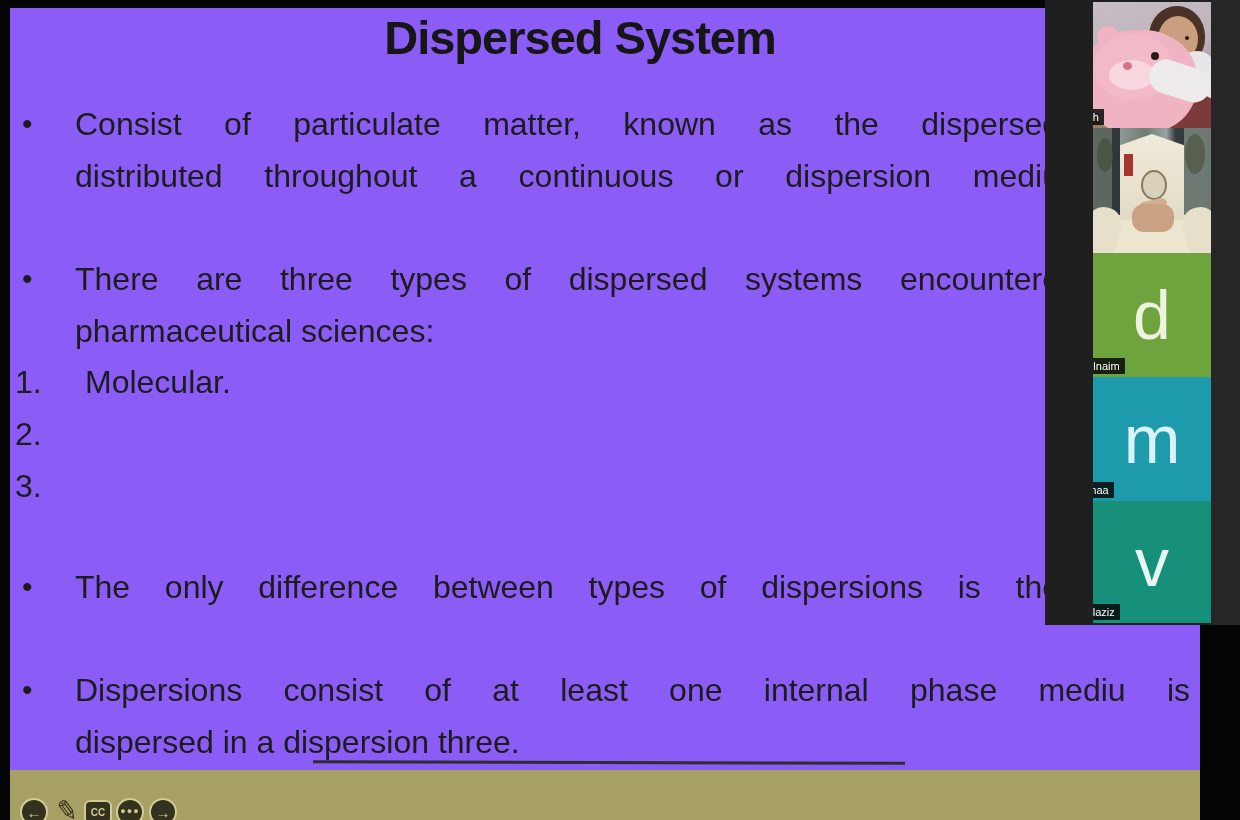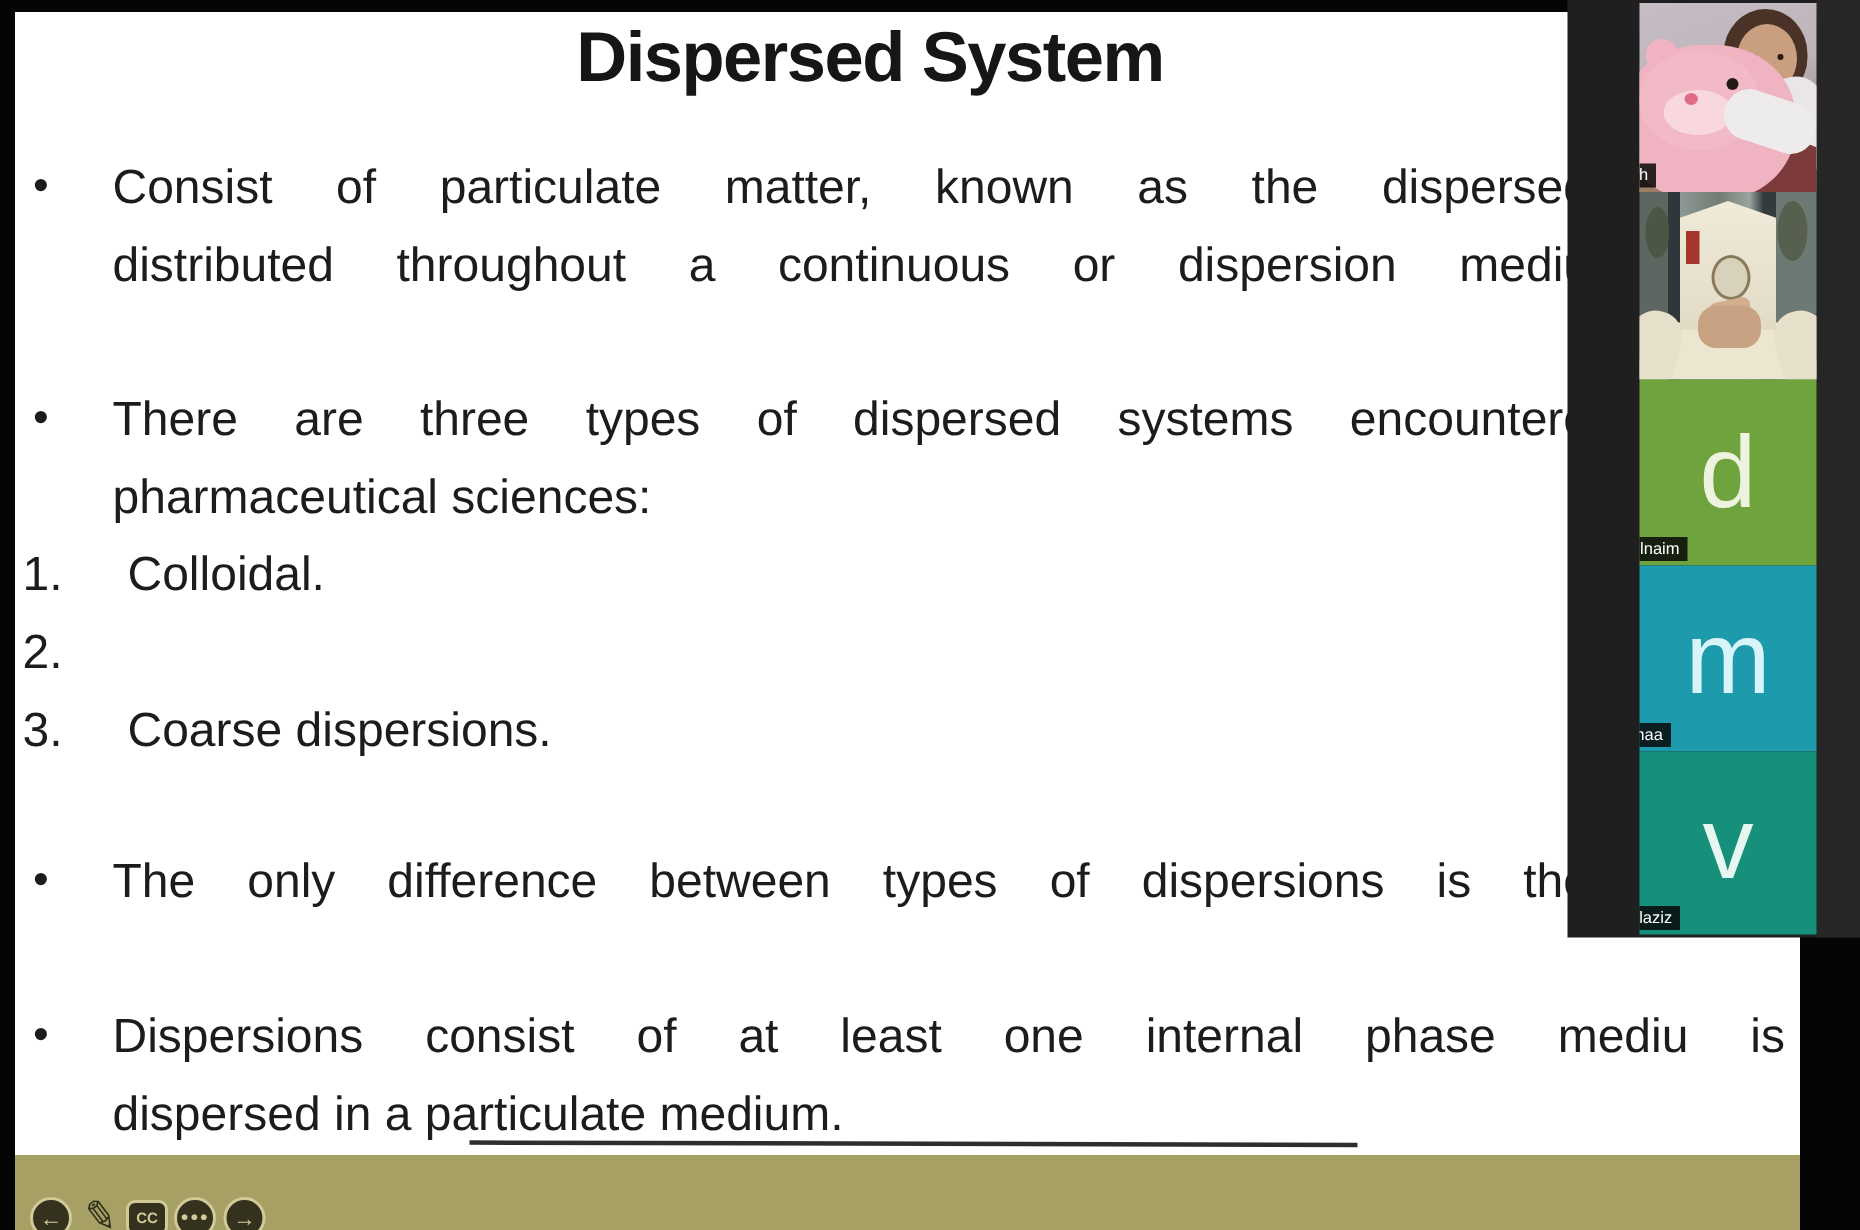--- a/index.html
+++ b/index.html
@@ -1,20 +1,20 @@
 <!DOCTYPE html>
 <html><head>
 <meta charset="utf-8">
 <style>
   html,body{margin:0;padding:0;background:#000;width:1240px;height:820px;overflow:hidden;
             font-family:"Liberation Sans",sans-serif;}
   .stage{position:absolute;left:0;top:0;width:1240px;height:820px;background:#050505;}
 
   
-  .slide{position:absolute;left:10px;top:8px;width:1190px;height:762px;background:#ffffff;
+  .slide{position:absolute;left:10px;top:8px;width:1190px;height:762px;background:#8b5cf6;
          overflow:hidden;z-index:1;}
   .slide-title{position:absolute;left:0;top:2px;width:1140px;text-align:center;
                font-size:47px;font-weight:700;color:#161616;letter-spacing:-1px;}
   .line{position:absolute;height:52px;line-height:52px;font-size:32px;color:#1c1c1c;}
   .marker{position:absolute;left:12px;width:40px;font-size:30px;color:#1c1c1c;line-height:52px;}
   .num{position:absolute;left:5px;width:60px;font-size:32px;color:#1c1c1c;line-height:52px;}
   .ltext{position:absolute;left:65px;white-space:nowrap;}
   .ltext.listtxt{left:75px;}
   .just{white-space:normal;text-align:justify;text-align-last:justify;}
   .w-main{width:985px;}
@@ -113,41 +113,40 @@
     <div class="line" style="top:245px;left:0;width:1190px;">
       <span class="marker">•</span>
       <div class="ltext just w-main">There are three types of dispersed systems encountere</div>
     </div>
     <div class="line" style="top:297px;left:0;width:1190px;">
       <div class="ltext">pharmaceutical sciences:</div>
     </div>
 
     <div class="line" style="top:348px;left:0;width:1190px;">
       <span class="num">1.</span>
-      <div class="ltext listtxt">Colloidal.</div>
+      <div class="ltext listtxt">Molecular.</div>
     </div>
     <div class="line" style="top:400px;left:0;width:1190px;">
       <span class="num">2.</span>
     </div>
     <div class="line" style="top:452px;left:0;width:1190px;">
       <span class="num">3.</span>
-      <div class="ltext listtxt">Coarse dispersions.</div>
     </div>
 
     <div class="line" style="top:553px;left:0;width:1190px;">
       <span class="marker">•</span>
       <div class="ltext just w-main">The only difference between types of dispersions is the</div>
     </div>
 
     <div class="line" style="top:656px;left:0;width:1190px;">
       <span class="marker">•</span>
       <div class="ltext just w-wide">Dispersions consist of at least one internal phase mediu is</div>
     </div>
     <div class="line" style="top:708px;left:0;width:1190px;">
-      <div class="ltext">dispersed in a particulate medium.</div>
+      <div class="ltext">dispersed in a dispersion three.</div>
     </div>
 
     <div class="underline-mark"></div>
   </div>
 
   <div class="olivebar">
     <div class="tool circle" style="left:10px;">←</div>
     <div class="tool pencil" style="left:42px;">✎</div>
     <div class="tool ccbox" style="left:74px;">CC</div>
     <div class="tool circle" style="left:106px;">

